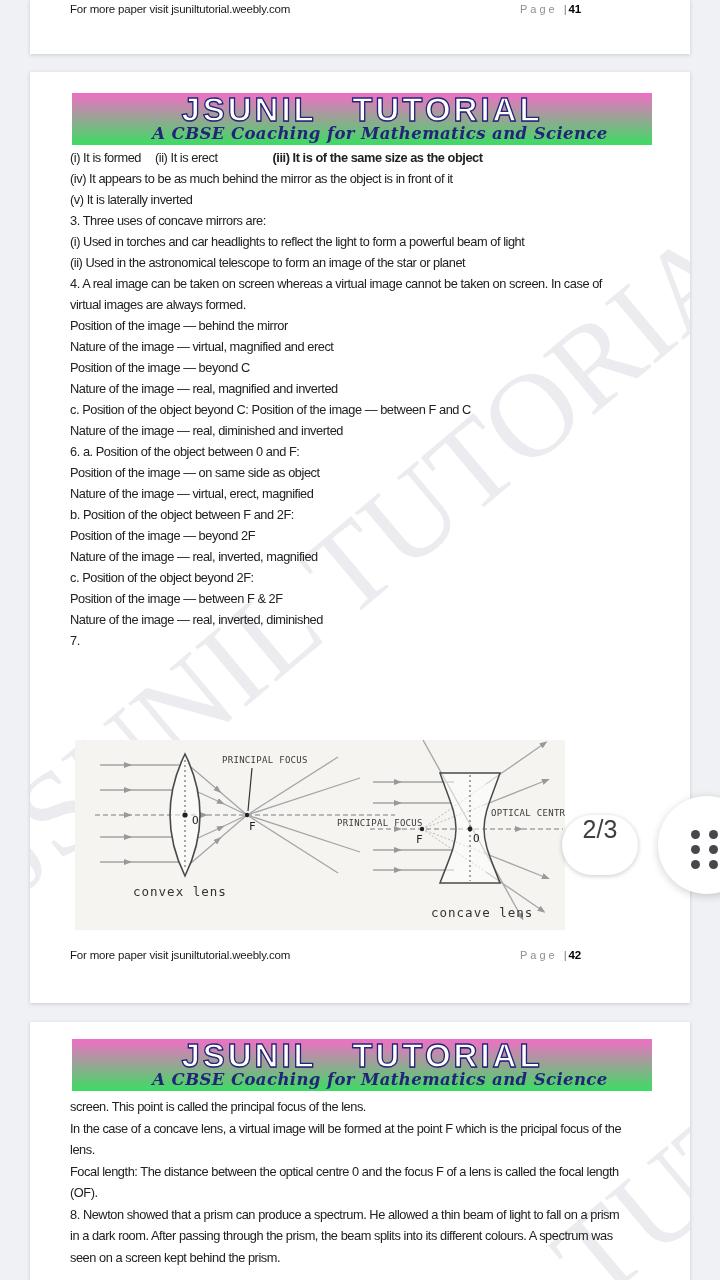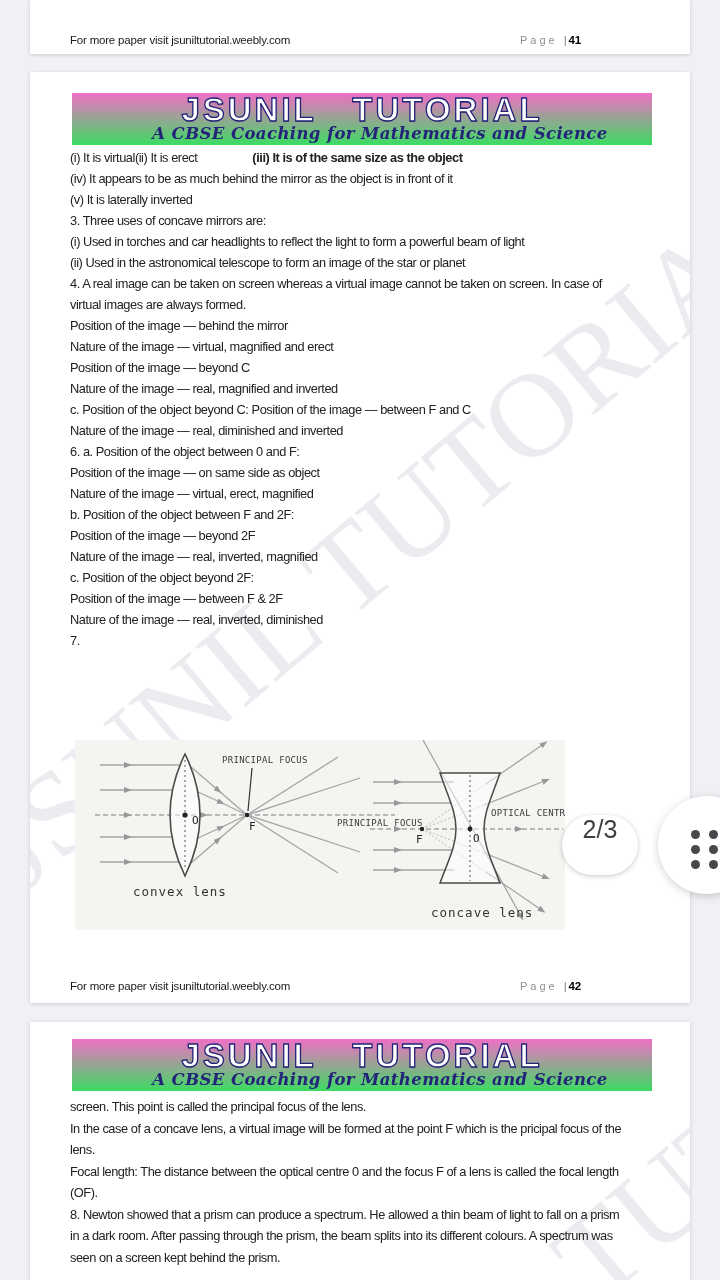--- a/index.html
+++ b/index.html
@@ -5,21 +5,21 @@
   html,body{margin:0;padding:0;}
   .canvas{position:relative;width:720px;height:1280px;background:var(--canvas-bg,#eff1f4);overflow:hidden;
           font-family:"Liberation Sans",sans-serif;}
   .card{position:absolute;left:30px;width:660px;background:var(--page-bg,#fff);overflow:hidden;
         box-shadow:0 1px 4px rgba(0,0,0,.16);}
   .prev{top:0;height:54px;}
   .p1{top:72px;height:931px;}
   .p2{top:1022px;height:258px;}
 
   
-  .doc-footer{position:absolute;left:40px;width:600px;height:16px;font-size:11.5px;color:#1a1a1a;letter-spacing:-0.2px;margin-top:31px;}
+  .doc-footer{position:absolute;left:40px;width:600px;height:16px;font-size:11.5px;color:#1a1a1a;letter-spacing:-0.2px;}
   .prev .doc-footer{top:3px;}
   .p1 .doc-footer{top:877px;}
   .f-left{position:absolute;left:0;top:0;white-space:nowrap;}
   .f-right{position:absolute;left:450px;top:0;white-space:nowrap;}
   .pg{color:var(--footer-gray,#8f8f8f);letter-spacing:3px;font-size:11px;}
   .sep{color:#7a7a7a;margin:0 2px 0 6px;}
   .num{font-weight:bold;color:#000;}
 
   
   .banner{position:absolute;left:42px;width:580px;height:52px;text-align:center;overflow:hidden;
@@ -31,21 +31,21 @@
                 text-shadow:0 1px 0 rgba(30,30,110,.45);}
   .banner-sub{font-family:"DejaVu Serif",serif;font-style:italic;font-weight:bold;font-size:16.5px;line-height:18px;
               color:var(--banner-navy,#232379);letter-spacing:.4px;padding-left:36px;}
 
   
   .body-text{position:absolute;left:40px;top:75px;width:604px;color:var(--text-dark,#212121);
              font-size:12.8px;letter-spacing:-0.45px;}
   .p2 .body-text{top:74px;}
   .line{height:21px;line-height:21px;white-space:nowrap;}
   .p2 .line{height:21.5px;line-height:21.5px;}
-  .s2{}
+  .s2{margin-left:14px;}
   .s3{margin-left:55px;font-weight:bold;}
 
   
   .watermark{position:absolute;width:1000px;height:150px;line-height:150px;text-align:center;white-space:nowrap;
              font-family:"Liberation Serif",serif;font-size:120px;color:rgba(70,70,105,.10);pointer-events:none;}
   .p1 .watermark{left:-150px;top:395px;transform:rotate(-40deg);}
   .p2 .watermark{left:100px;top:130px;transform:rotate(-40deg);}
 
   
   .diagram{position:absolute;left:45px;top:668px;}
@@ -80,21 +80,21 @@
   <section class="card p1">
     <div class="watermark">JSUNIL TUTORIAL</div>
 
     <header class="banner">
       <div class="banner-title">JSUNIL TUTORIAL</div>
       <div class="banner-sub">A CBSE Coaching for Mathematics and Science</div>
     </header>
 
     <div class="body-text">
       <div class="line">
-        <span>(i) It is virtual</span><span class="s2">(ii) It is erect</span><span class="s3">(iii) It is of the same size as the object</span>
+        <span>(i) It is formed</span><span class="s2">(ii) It is erect</span><span class="s3">(iii) It is of the same size as the object</span>
       </div>
       <div>
           <div class="line">(iv) It appears to be as much behind the mirror as the object is in front of it</div>
           <div class="line">(v) It is laterally inverted</div>
           <div class="line">3. Three uses of concave mirrors are:</div>
           <div class="line">(i) Used in torches and car headlights to reflect the light to form a powerful beam of light</div>
           <div class="line">(ii) Used in the astronomical telescope to form an image of the star or planet</div>
           <div class="line">4. A real image can be taken on screen whereas a virtual image cannot be taken on screen. In case of</div>
           <div class="line">virtual images are always formed.</div>
           <div class="line">Position of the image — behind the mirror</div>

